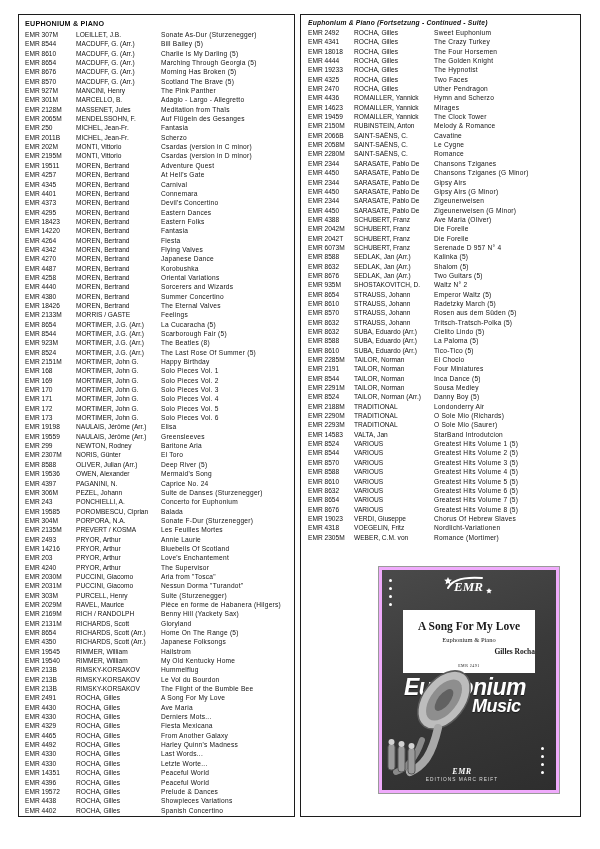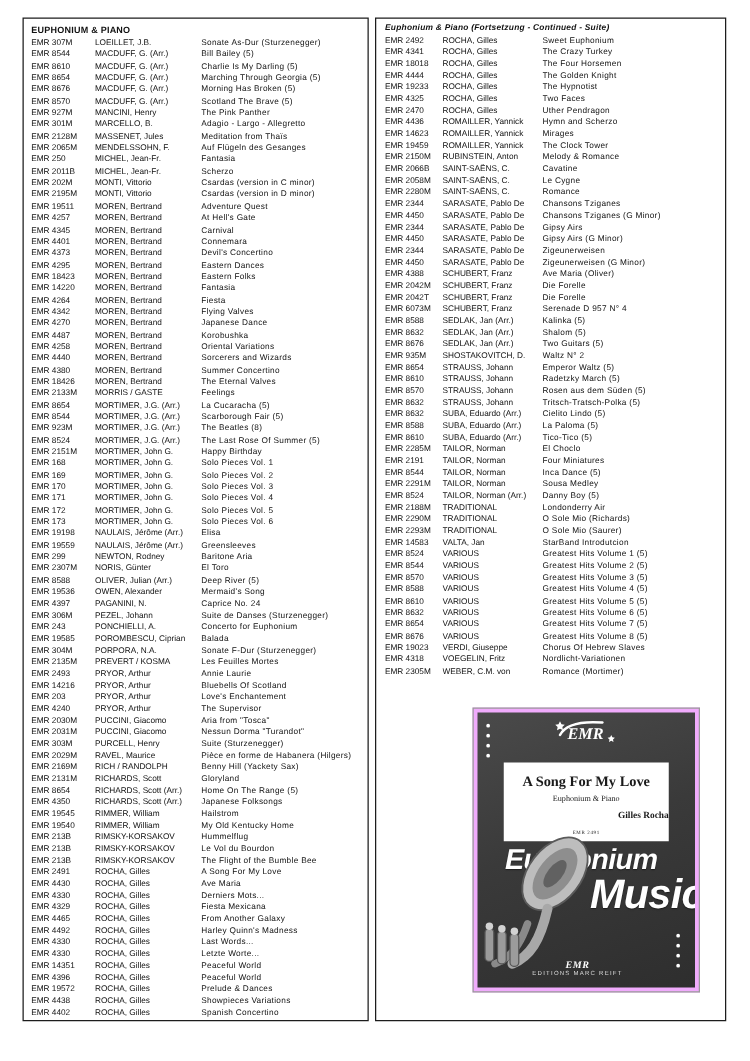--- a/index.html
+++ b/index.html
@@ -56,21 +56,21 @@
   .cover-composer { font-size:7.5px;  font-weight:bold; padding-top:4px;text-align:right; }
   .cover-cat      { font-size:4px;    padding-top:7px; letter-spacing:0.5px; }
 
   .brand1 {
     position:absolute; top:104px; left:22px; color:#fff;
     font-style:italic; font-weight:bold; font-size:23px; letter-spacing:-0.5px;
     text-shadow:0 1px 1px rgba(0,0,0,.5);
   }
   .brand2 {
     position:absolute; top:126px; left:90px; color:#fff;
-    font-style:italic; font-weight:bold; font-size:33px; letter-spacing:-0.5px;
+    font-style:italic; font-weight:bold; font-size:18px; letter-spacing:-0.5px;
     text-shadow:0 1px 1px rgba(0,0,0,.5);
   }
 
   #euphonium-art { position:absolute; left:0; bottom:0; }
 
   #publisher {
     position:absolute; bottom:8px; left:0; right:14px; text-align:center;
     color:#fff; font-family:"Liberation Serif", serif;
   }
   .pub-emr  { display:block; font-style:italic; font-weight:bold; font-size:8px; letter-spacing:0.5px; }

